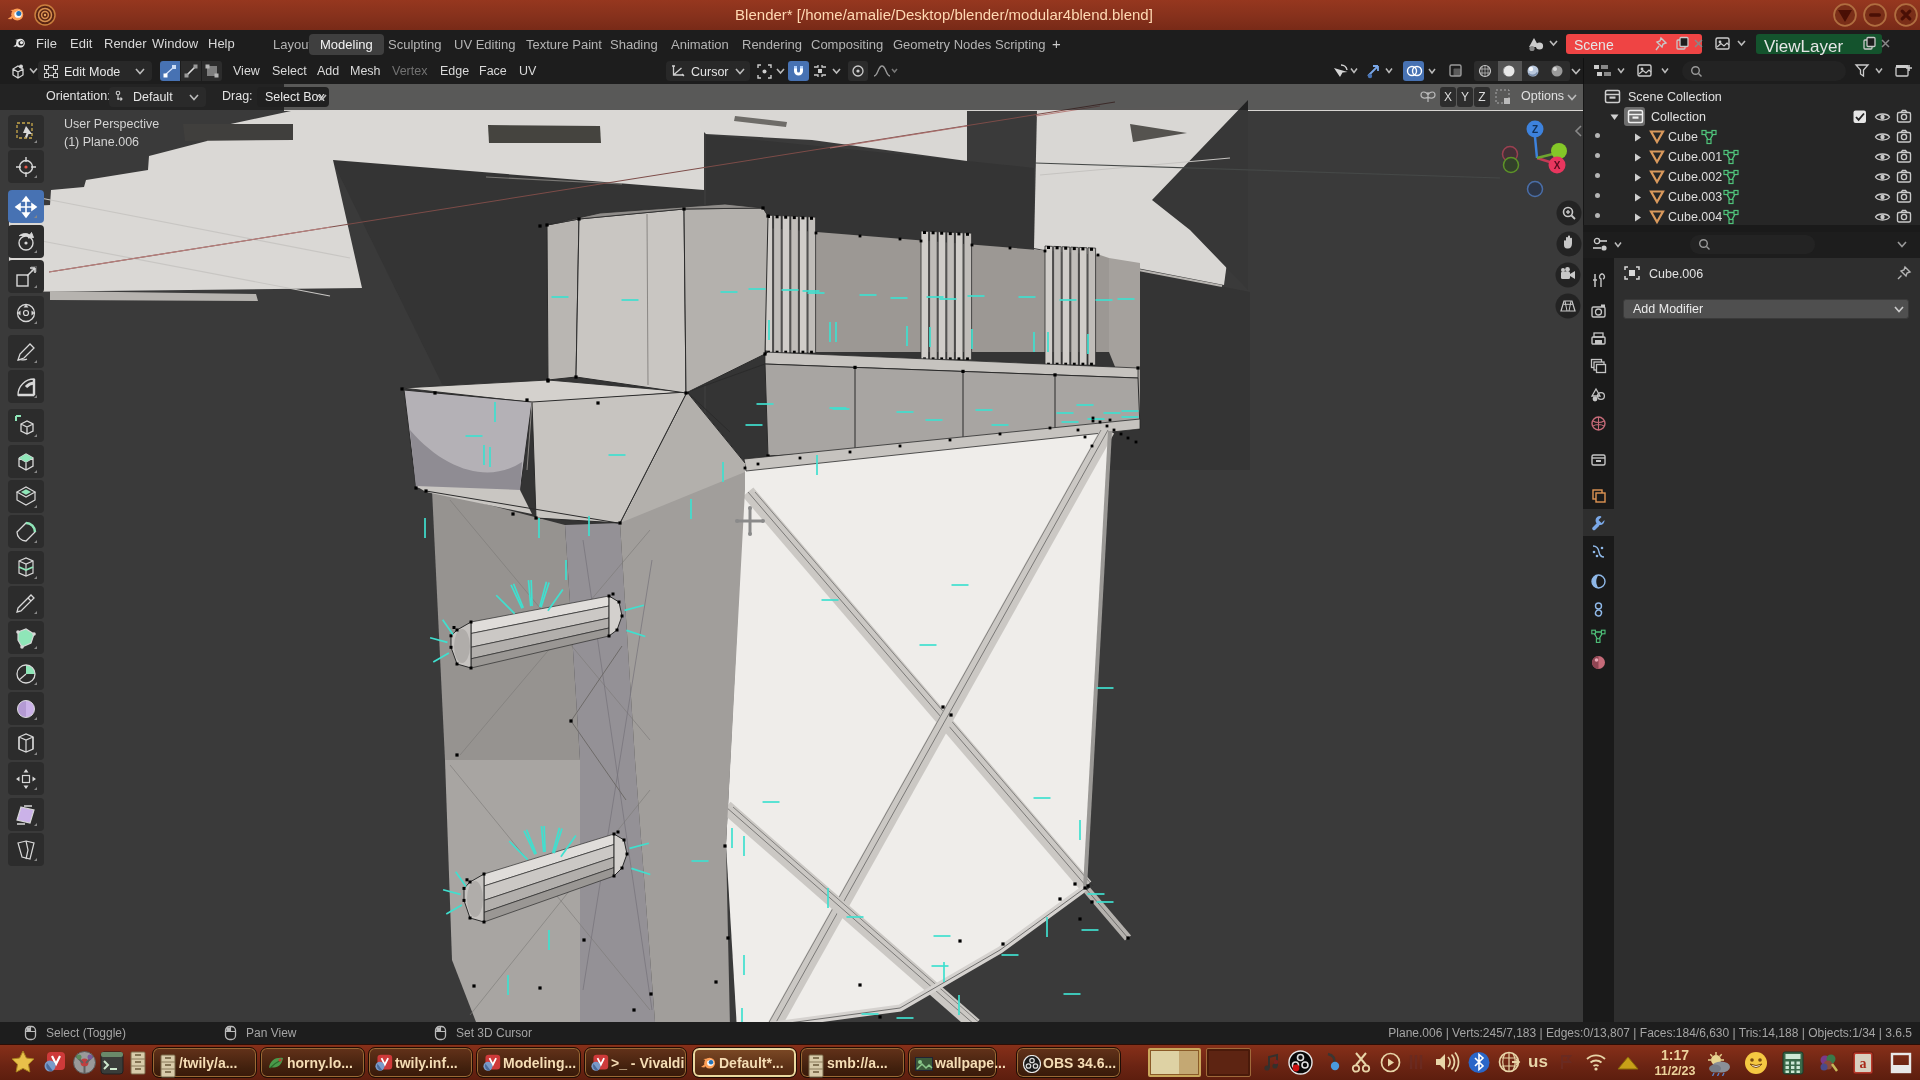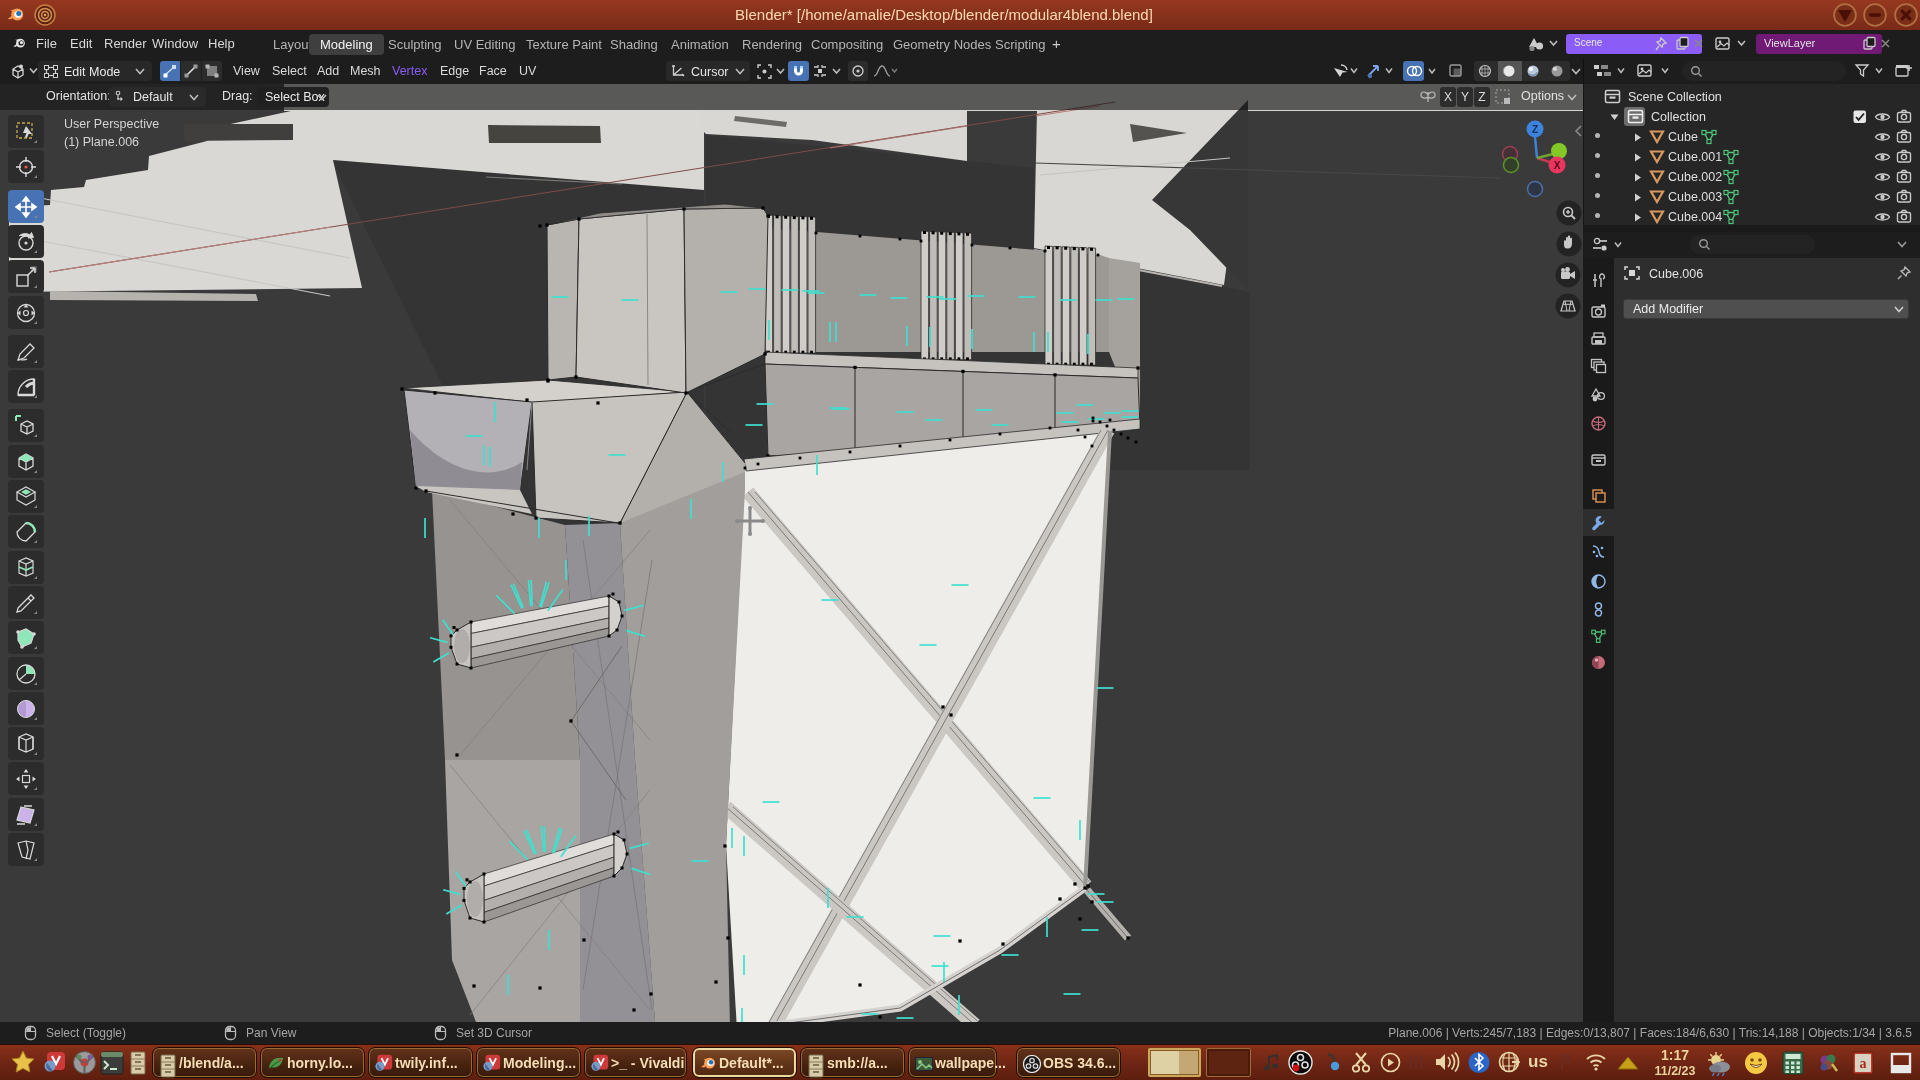--- a/index.html
+++ b/index.html
@@ -72,34 +72,34 @@
     <div class="abs tab" style="left:800px">Compositing</div>
     <div class="abs tab" style="left:882px">Geometry Nodes</div>
     <div class="abs tab" style="left:984px">Scripting</div>
     <div class="abs" style="left:1052px;top:5px;color:#cccccc;font-size:15px">+</div>
     <svg class="abs" style="left:1526px;top:5px" width="34" height="18" viewBox="0 0 34 18">
 <path d="M8 3 L13 12 H3 Z" fill="#cccccc"></path>
       <circle cx="13.5" cy="11" r="3.6" fill="#cccccc"></circle>
 <circle cx="6" cy="13.5" r="2.6" fill="#888"></circle>
 <path d="M24 6 l3.5 4 3.5 -4" stroke="#bbb" stroke-width="1.6" fill="none"></path>
     </svg>
-    <div class="abs" style="left:1566px;top:4px;width:136px;height:20px;background:#8b5cf6;border-radius:3px;color:#e6e6e6;font-size:10px;padding:3px 8px">Scene</div>
+    <div class="abs" style="left:1566px;top:4px;width:136px;height:20px;background:#ef4444;border-radius:3px;color:#e6e6e6;font-size:14px;padding:3px 8px">Scene</div>
     <svg class="abs" style="left:1655px;top:6px" width="48" height="16" viewBox="0 0 48 16">
 <path d="M6 2 l5 5 -3 1 -1 3 -5 -5 3 -1 z M4 10 l-3 4" stroke="#c8c8c8" stroke-width="1.4" fill="none"></path>
 <rect x="22" y="4" width="8" height="9" rx="1" fill="none" stroke="#c8c8c8" stroke-width="1.3"></rect>
 <rect x="25" y="1.5" width="8" height="9" rx="1" fill="#1d1d1d" stroke="#c8c8c8" stroke-width="1.3"></rect>
 <path d="M40 4 l7 7 m0 -7 l-7 7" stroke="#888" stroke-width="1.5"></path>
     </svg>
     <svg class="abs" style="left:1714px;top:5px" width="40" height="18" viewBox="0 0 40 18">
 <rect x="2" y="3" width="13" height="11" rx="1.5" fill="none" stroke="#cccccc" stroke-width="1.4"></rect>
 <circle cx="6" cy="7" r="1.4" fill="#ccc"></circle>
       <path d="M3 12 l4 -3.5 3 2.5 3 -3 2 2" stroke="#ccc" stroke-width="1.2" fill="none"></path>
 <path d="M24 6 l3.5 4 3.5 -4" stroke="#bbb" stroke-width="1.6" fill="none"></path>
     </svg>
-    <div class="abs" style="left:1756px;top:4px;width:126px;height:20px;background:#701a75;border-radius:3px;color:#e6e6e6;font-size:11px;padding:3px 8px">ViewLayer</div>
+    <div class="abs" style="left:1756px;top:4px;width:126px;height:20px;background:#14532d;border-radius:3px;color:#e6e6e6;font-size:17px;padding:3px 8px">ViewLayer</div>
     <svg class="abs" style="left:1862px;top:6px" width="52" height="16" viewBox="0 0 52 16">
 <rect x="2" y="4" width="8" height="9" rx="1" fill="none" stroke="#c8c8c8" stroke-width="1.3"></rect>
 <rect x="5" y="1.5" width="8" height="9" rx="1" fill="#1d1d1d" stroke="#c8c8c8" stroke-width="1.3"></rect>
 <path d="M20 4 l7 7 m0 -7 l-7 7" stroke="#888" stroke-width="1.5"></path>
     </svg>
   </div>
 <svg class="abs" style="left:0;top:84px" width="1583" height="938" viewBox="0 84 1583 938">
 <rect x="0" y="84" width="1583" height="938" fill="#3a3a3a"></rect>
 <polygon points="331,158 704,190 704,530 521,545" fill="#343434"></polygon>
 <polygon points="706,135 967,161 1034,168 1034,250 1250,292 1250,470 706,470" fill="#343434"></polygon>
@@ -704,21 +704,21 @@
     </svg>
 <svg class="abs" style="left:205px;top:6px" width="14" height="14" viewBox="0 0 14 14">
 <rect x="2" y="2" width="10" height="10" fill="#7e7e7e"></rect>
       <rect x="0.5" y="0.5" width="4" height="4" fill="#b5b5b5"></rect>
       <rect x="9.5" y="9.5" width="4" height="4" fill="#b5b5b5"></rect>
     </svg>
     <div class="abs" style="left:233px;top:6px;font-size:12.5px;color:#dadada">View</div>
     <div class="abs" style="left:272px;top:6px;font-size:12.5px;color:#dadada">Select</div>
     <div class="abs" style="left:317px;top:6px;font-size:12.5px;color:#dadada">Add</div>
     <div class="abs" style="left:350px;top:6px;font-size:12.5px;color:#dadada">Mesh</div>
-    <div class="abs" style="left:392px;top:6px;font-size:12.5px;color:#8b5cf6">Vertex</div>
+    <div class="abs" style="left:392px;top:6px;font-size:12.5px;color:#737373">Vertex</div>
     <div class="abs" style="left:440px;top:6px;font-size:12.5px;color:#dadada">Edge</div>
     <div class="abs" style="left:479px;top:6px;font-size:12.5px;color:#dadada">Face</div>
     <div class="abs" style="left:519px;top:6px;font-size:12.5px;color:#dadada">UV</div>
     <div class="abs pill" style="left:666px;width:84px"></div>
 <svg class="abs" style="left:671px;top:7px" width="15" height="13" viewBox="0 0 15 13">
 <path d="M2.5 1 v9 h10 M2.5 10 l8 -7" stroke="#d0d0d0" stroke-width="1.3" fill="none"></path>
 <path d="M1 1 h3 M11 9 l2 2" stroke="#d0d0d0" stroke-width="1.3"></path>
     </svg>
 <div class="abs" style="left:691px;top:7px;font-size:12.5px;color:#e4e4e4">Cursor</div>
 <svg class="abs" style="left:734px;top:9px" width="12" height="10" viewBox="0 0 12 10">
@@ -1099,21 +1099,21 @@
 <rect x="1" y="1" width="22" height="22" rx="3" fill="#3a3d3a" stroke="#202020"></rect>
 <rect x="1" y="1" width="22" height="5" rx="2" fill="#6a8a6a"></rect>
 <path d="M4 10 l4 4 -4 4 M10 18 h7" stroke="#cde8cd" stroke-width="2" fill="none"></path>
     </svg>
     <svg class="abs" style="left:130px;top:6px" width="16" height="24" viewBox="0 0 16 24">
       <rect x="1" y="1" width="14" height="22" rx="1" fill="#d8cbaa" stroke="#7a6a4a"></rect>
       <path d="M1 8 h14 M1 15 h14" stroke="#8a7a5a"></path>
       <path d="M5 4 h6 M5 11 h6 M5 18 h6" stroke="#6a5a3a" stroke-width="1.4"></path>
     </svg>
     <div class="abs tb-btn" style="left:152px;width:105px">
-      <span class="tb-label">/blend/a...</span>
+      <span class="tb-label">/twily/a...</span>
     </div>
     <svg class="abs" style="left:160px;top:9px" width="16" height="24" viewBox="0 0 16 24">
       <rect x="1" y="1" width="14" height="22" rx="1" fill="#d8cbaa" stroke="#7a6a4a"></rect>
       <path d="M1 8 h14 M1 15 h14" stroke="#8a7a5a"></path>
       <path d="M5 4 h6 M5 11 h6 M5 18 h6" stroke="#6a5a3a" stroke-width="1.4"></path>
     </svg>
     <div class="abs tb-btn" style="left:260px;width:105px">
       <span class="tb-label">horny.lo...</span>
     </div>
     <svg class="abs" style="left:267px;top:10px" width="18" height="16" viewBox="0 0 18 16">

